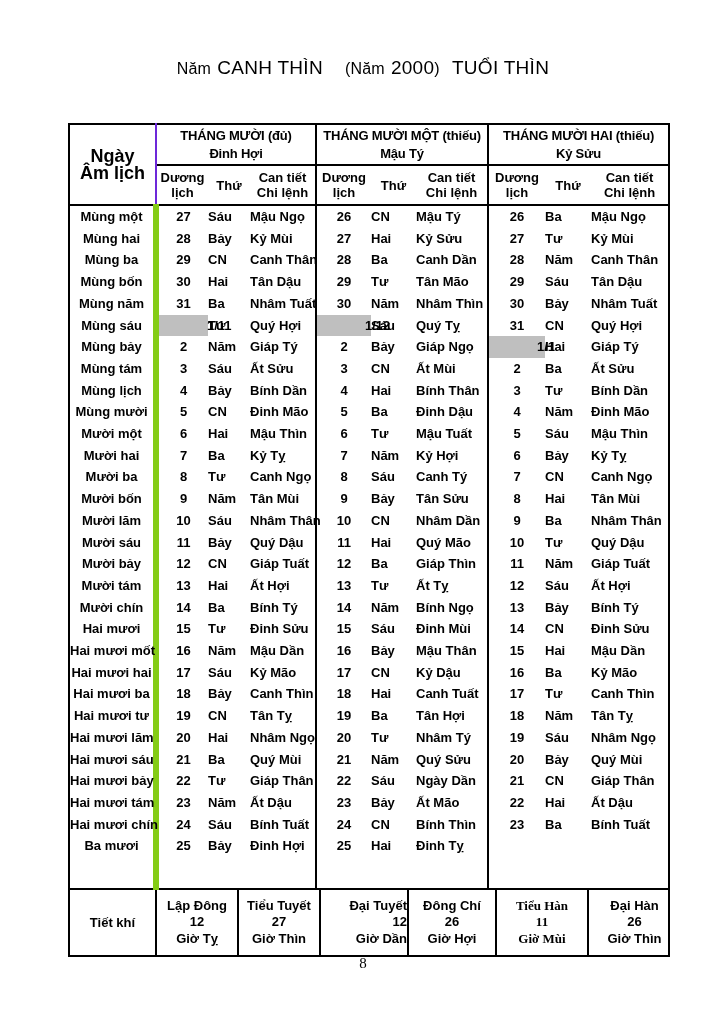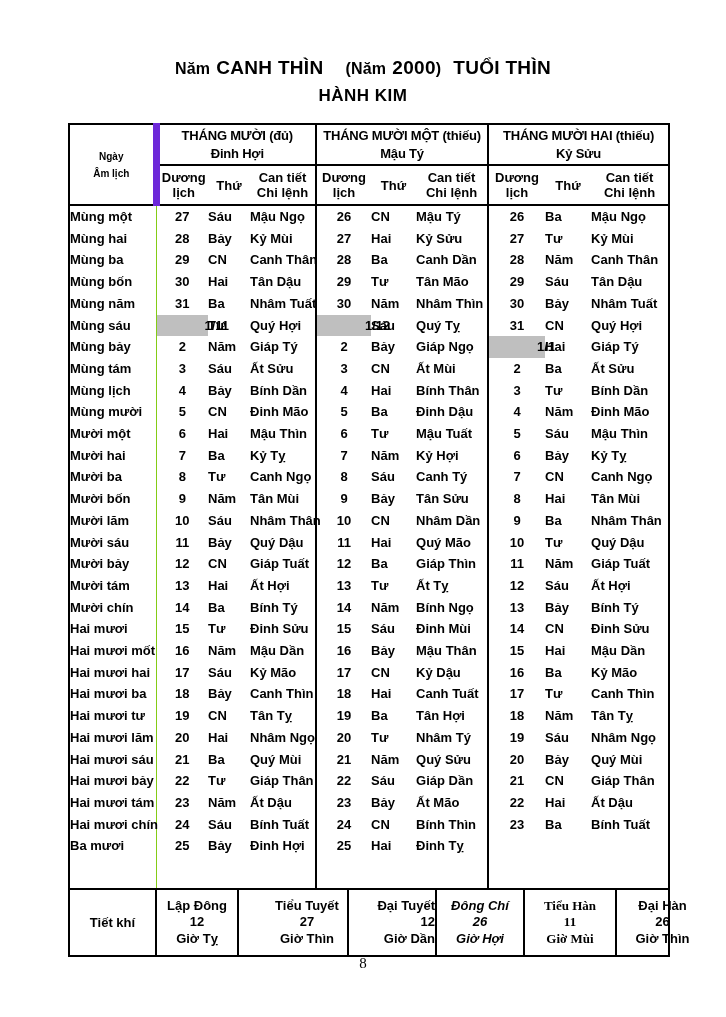--- a/index.html
+++ b/index.html
@@ -3,49 +3,49 @@
 <meta charset="utf-8">
 <style>
   html,body{margin:0;padding:0;background:#888;}
   .page{
     position:relative;width:726px;height:1017px;background:#fff;
     margin:0 auto;font-family:"Liberation Sans",sans-serif;color:#000;
     overflow:hidden;
   }
   .title{
     position:absolute;top:57px;left:0;width:100%;text-align:center;
-    font-weight:bold;font-size:16px;white-space:nowrap;letter-spacing:.2px;
+    font-weight:normal;font-size:16px;white-space:nowrap;letter-spacing:.2px;
   }
   .title .big{font-size:19px;letter-spacing:.3px;}
   .title .gap1{display:inline-block;width:22px;}
   .title .gap2{display:inline-block;width:12px;}
   .title .sp{display:inline-block;width:6px;}
   .subtitle{
     position:absolute;top:86px;left:0;width:100%;text-align:center;
     font-weight:bold;font-size:17px;letter-spacing:.5px;
   }
   table.cal{
     position:absolute;left:68px;top:123px;width:600px;
     border-collapse:collapse;table-layout:fixed;
     border:2px solid #000;
     font-weight:bold;font-size:13px;
   }
   table.cal th,table.cal td{padding:0;vertical-align:middle;}
   
   .colend{border-right:2px solid #000;}
   
   thead th{font-size:13px;}
-  th.corner{border-right:7px solid #6d28d9;border-bottom:2px solid #000;text-align:center;line-height:17px;font-size:10px;}
+  th.corner{border-right:2px solid #6d28d9;border-bottom:2px solid #000;text-align:center;line-height:17px;font-size:18px;}
   th.month{border-bottom:2px solid #000;text-align:center;line-height:18px;height:39px;white-space:nowrap;letter-spacing:-.2px;margin-left:33px;}
   th.month.colend{border-right:2px solid #000;}
   tr.subhead th{border-bottom:2px solid #000;height:38px;line-height:15px;text-align:center;}
   tr.subhead th.c{text-align:center;}
   
   tbody td{height:21.7px;line-height:21.7px;white-space:nowrap;overflow:visible;}
-  td.rowlabel{text-align:left;padding-left:7px;border-right:1px solid #84cc16;}
+  td.rowlabel{text-align:center;padding-left:7px;border-right:6px solid #84cc16;}
   td.solar{text-align:center;}
   td.solar.hl{background:#bfbfbf;padding-left:48px;}
   td.wday{text-align:left;padding-left:6px;}
   td.canchi{text-align:left;padding-left:3px;}
   tr.spacer td{height:31px;}
   
   tfoot td{border-top:2px solid #000;height:65px;}
   td.tklabel{text-align:center;border-right:2px solid #000;margin-left:8px;}
   td.tkcells{padding:0;border-radius:12px;}
   .tkflex{display:flex;width:100%;height:65px;align-items:stretch;}
@@ -59,21 +59,20 @@
     font-family:"Liberation Serif",serif;font-size:15px;
   }
 </style>
 </head>
 <body>
 
 <div class="page">
 
   <div class="title"><span>Năm</span><span class="sp"></span><span class="big">CANH THÌN</span><span class="gap1"></span><span>(Năm</span><span class="sp"></span><span class="big">2000</span><span>)</span><span class="gap2"></span><span class="big">TUỔI THÌN</span></div>
 
-  <div class="subtitle">HÀNH KIM</div>
 
   <table class="cal">
     <colgroup>
       <col style="width:87px">
       <col style="width:52px">
         <col style="width:42px">
         <col style="width:66px">
       <col style="width:55px">
         <col style="width:45px">
         <col style="width:72px">
@@ -443,21 +442,21 @@
           <td class="wday">Bảy</td>
           <td class="canchi">Quý Mùi</td>
         </tr>
         <tr>
           <td class="rowlabel">Hai mươi bảy</td>
           <td class="solar">22</td>
           <td class="wday">Tư</td>
           <td class="canchi colend">Giáp Thân</td>
           <td class="solar">22</td>
           <td class="wday">Sáu</td>
-          <td class="canchi colend">Giáp Dần</td>
+          <td class="canchi colend">Ngày Dần</td>
           <td class="solar">21</td>
           <td class="wday">CN</td>
           <td class="canchi">Giáp Thân</td>
         </tr>
         <tr>
           <td class="rowlabel">Hai mươi tám</td>
           <td class="solar">23</td>
           <td class="wday">Năm</td>
           <td class="canchi colend">Ất Dậu</td>
           <td class="solar">23</td>
@@ -501,31 +500,31 @@
     <tfoot>
         <tr>
           <td class="tklabel">Tiết khí</td>
           <td class="tkcells" colspan="9">
             <div class="tkflex">
               <div class="tkbox" style="width: 80px; flex-grow: 1;">
                 <div>Lập Đông</div>
                 <div>12</div>
                 <div>Giờ Tỵ</div>
               </div>
-              <div class="tkbox" style="width: 80px; flex-grow: 1; padding-left: 28px;">
+              <div class="tkbox" style="width: 80px; flex-grow: 1;">
                 <div>Tiểu Tuyết</div>
                 <div>27</div>
                 <div>Giờ Thìn</div>
               </div>
               <div class="tkbox" style="width: 86px; flex-grow: 1; text-align: right;">
                 <div>Đại Tuyết</div>
                 <div>12</div>
                 <div>Giờ Dần</div>
               </div>
-              <div class="tkbox" style="width: 86px; flex-grow: 1; font-style: italic;">
+              <div class="tkbox" style="width: 86px; flex-grow: 1;">
                 <div>Đông Chí</div>
                 <div>26</div>
                 <div>Giờ Hợi</div>
               </div>
               <div class="tkbox" style="width: 90px; flex-grow: 1; font-family: Liberation Serif, serif;">
                 <div>Tiểu Hàn</div>
                 <div>11</div>
                 <div>Giờ Mùi</div>
               </div>
               <div class="tkbox" style="width: 91px; flex-grow: 1;">

